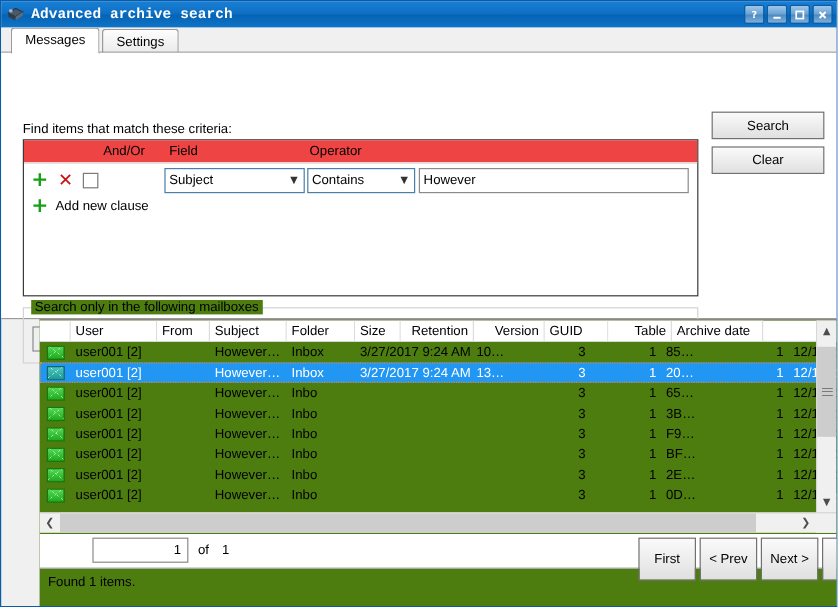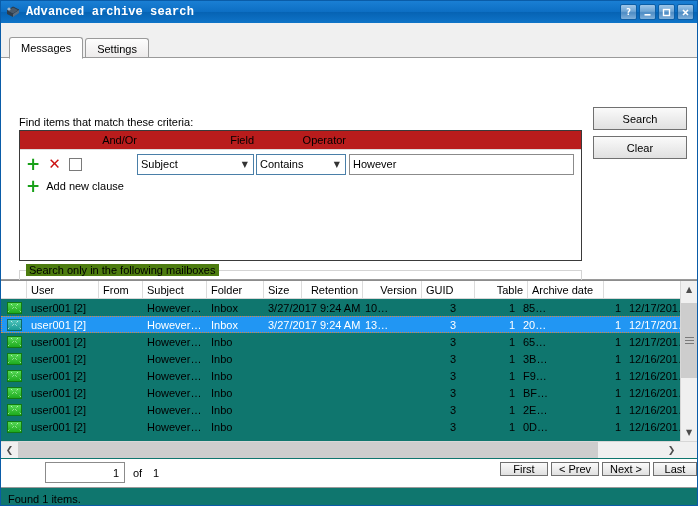--- a/index.html
+++ b/index.html
@@ -64,21 +64,21 @@
     font-size: 10px;
     font-weight: bold;
     line-height: 1;
     box-sizing: border-box;
   }
   .win-btn svg { display:block; }
 
   
   #tabstrip {
     flex: 0 0 auto;
-    height: 35px;
+    height: 21px;
     padding-left: 8px;
     display: flex; align-items: flex-end;
     box-sizing: border-box;
     position: relative;
     background: #f0f0f0;
   }
   #tabstrip::after {
     content: ""; position: absolute;
     left: 0; right: 0; bottom: 0;
     border-bottom: 1px solid #9a9a9a;
@@ -123,26 +123,25 @@
     position: absolute;
     left: 18px; top: 72px;
     width: 563px; height: 131px;
     border: 1px solid #3a3a3a;
     background: #ffffff;
     box-sizing: border-box;
   }
   #criteria-header {
     display: flex;
     height: 19px;
-    background: #b91c1c;
+    background: #ef4444;
     border-bottom: 1px solid #dcdcdc;
     box-sizing: border-box;
     font-size: 11px;
     align-items: center;
-    text-align: right;
   }
   .ch { padding-left: 4px; box-sizing: border-box; }
   .ch-sel   { width: 62px; }
   .ch-andor { width: 55px; }
   .ch-field { width: 117px; }
   .ch-oper  { width: 92px; }
   .ch-value { flex: 1; }
 
   #criteria-row {
     display: flex; align-items: center;
@@ -262,23 +261,24 @@
     font-size: 11px;
     color: #000;
   }
   #btn-search { top: 49px; }
   #btn-clear  { top: 78px; }
 
   
   #results {
     flex: 1 1 auto;
     position: relative;
-    background: #0f766e;
+    background: #4d7c0f;
     overflow: hidden;
     border-top: 1px solid #8c8c8c;
+    margin-left: 32px;
   }
   #grid {
     position: absolute;
     left: 0; top: 0; right: 0;
     height: 160px;
   }
   #grid-head {
     display: flex;
     height: 18px;
     background: #ffffff;
@@ -439,21 +439,21 @@
     background: #ffffff;
     box-sizing: border-box;
     display: flex; align-items: center; justify-content: flex-end;
     padding-right: 5px;
     font-size: 11px;
   }
   #page-of   { position: absolute; left: 132px; top: 8px; font-size: 11px; }
   #page-total{ position: absolute; left: 152px; top: 8px; font-size: 11px; }
   .nav-btn {
     position: absolute; top: 3px;
-    width: 48px; height: 14px;
+    width: 48px; height: 36px;
     border: 1px solid #707070;
     background: linear-gradient(to bottom,#fafafa,#e0e0e0);
     box-sizing: border-box;
     display: flex; align-items: center; justify-content: center;
     font-size: 11px;
     color: #000;
   }
   #nav-first { left: 499px; }
   #nav-prev  { left: 550px; }
   #nav-next  { left: 601px; }

